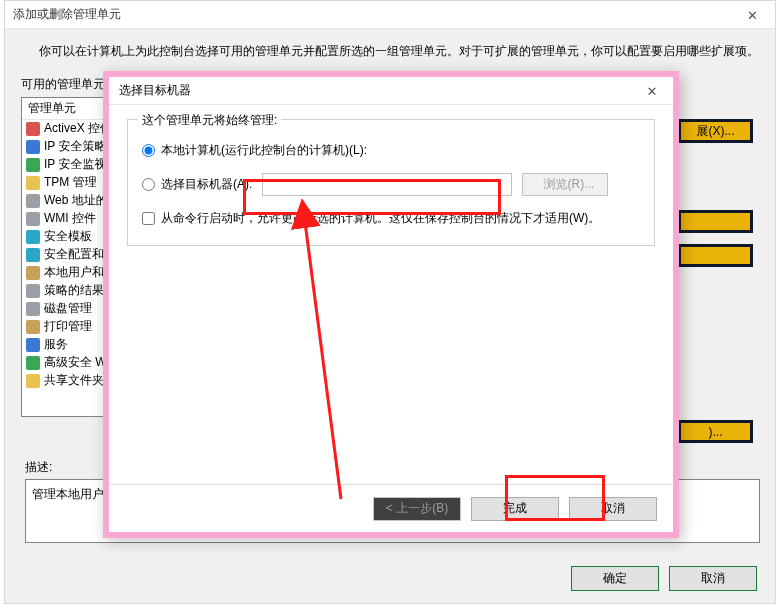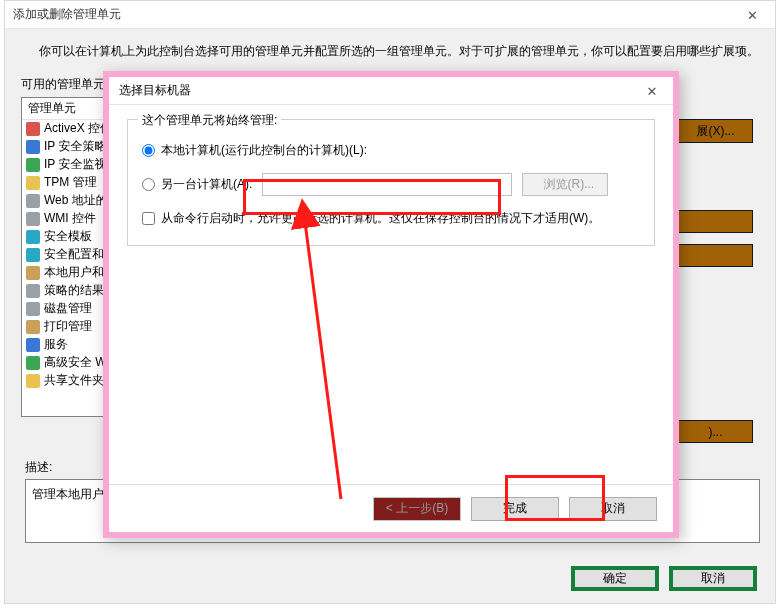--- a/index.html
+++ b/index.html
@@ -90,22 +90,22 @@
   .i-tan    { background: #c8a05a; }
 
   .bg-right-buttons {
     position: absolute;
     right: 22px;
     width: 75px;
   }
   .bg-btn {
     width: 75px;
     height: 24px;
-    border: 1px solid #0f172a;
-    background: #a16207;
+    border: 3px solid #0f172a;
+    background: #eab308;
     display: flex; align-items: center; justify-content: center;
     box-sizing: border-box;
     margin-bottom: 6px;
   }
   .bg-btn.short { height: 23px; }
   .bg-desc-label { position: absolute; left: 20px; top: 458px; }
   .bg-desc-box {
     position: absolute;
     left: 20px; top: 478px;
     width: 735px; height: 64px;
@@ -114,21 +114,21 @@
     box-sizing: border-box;
     padding: 6px;
   }
   .bg-bottom-buttons {
     position: absolute;
     right: 18px; bottom: 12px;
     display: flex; gap: 10px;
   }
   .dlg-btn {
     width: 88px; height: 25px;
-    border: 4px solid #15803d;
+    border: 1px solid #15803d;
     background: #e1e1e1;
     display: flex; align-items: center; justify-content: center;
     box-sizing: border-box;
   }
 
   
   .wizard {
     position: absolute;
     left: 103px; top: 71px;
     width: 576px; height: 467px;
@@ -210,21 +210,21 @@
     gap: 10px;
     box-sizing: border-box;
   }
   .wz-btn {
     width: 88px; height: 24px;
     border: 1px solid #adadad;
     background: #e1e1e1;
     display: flex; align-items: center; justify-content: center;
     box-sizing: border-box;
   }
-  .wz-btn.disabled { color: #9a9a9a; border-color: #c8c8c8; background: #7f1d1d; }
+  .wz-btn.disabled { color: #9a9a9a; border-color: #c8c8c8; background: #404040; }
 
   
   .anno { position: absolute; pointer-events: none; }
   .anno-box {
     border: 3px solid #ff1a1a;
     box-sizing: border-box;
   }
   svg.anno-arrow { position: absolute; left: 0; top: 0; pointer-events: none; }
 </style>
 </head>
@@ -360,21 +360,21 @@
       <span class="wz-group-title">这个管理单元将始终管理:</span>
 
       <label class="radio-row">
         <input type="radio" name="target" checked="" style="">
         <span>本地计算机(运行此控制台的计算机)(L):</span>
       </label>
 
       <div class="radio-row" style="gap:10px;">
         <label style="display:flex;align-items:center;gap:6px;">
           <input type="radio" name="target" style="">
-          <span>另一台计算机(A):</span>
+          <span>选择目标机器(A):</span>
         </label>
         <input class="wz-text-input" type="text" disabled="" value="" style="">
         <div class="wz-browse">
           <span>浏览(R)...</span>
         </div>
       </div>
 
       <label class="cb-row" style="margin-top:14px;">
         <input type="checkbox" style="">
         <span>从命令行启动时，允许更改所选的计算机。这仅在保存控制台的情况下才适用(W)。</span>

